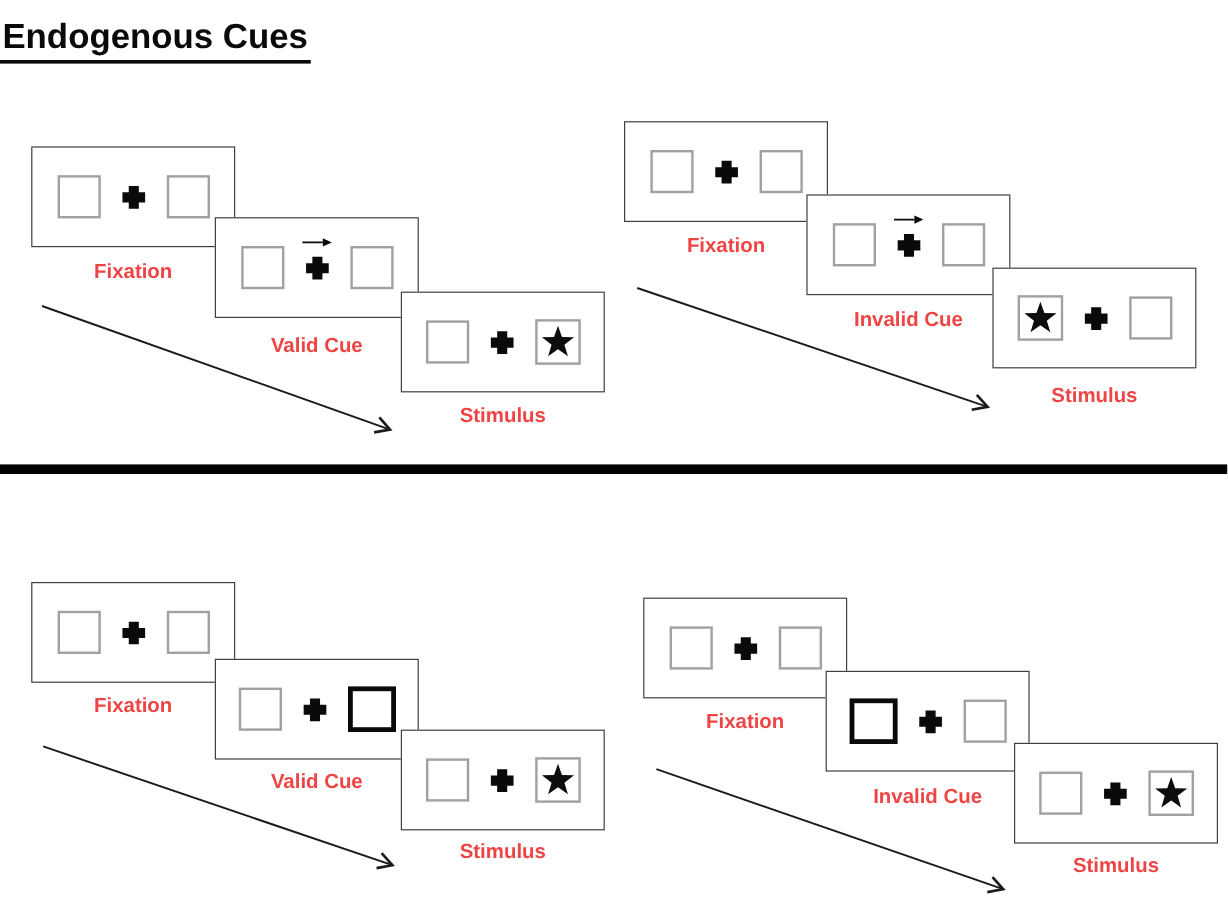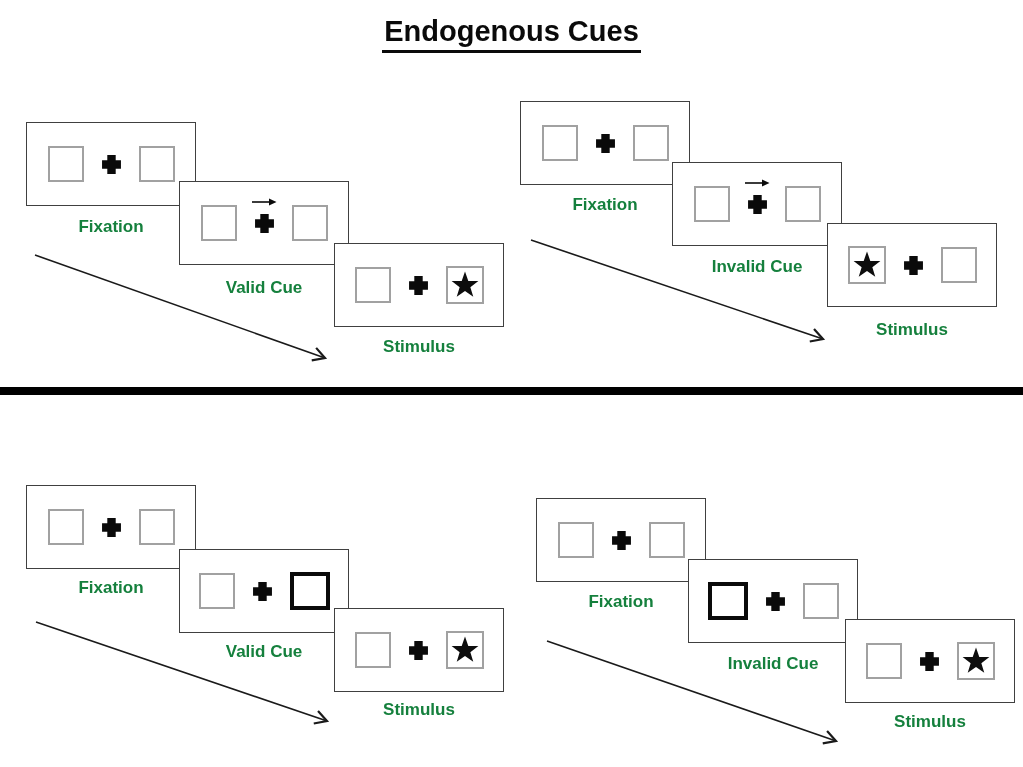--- a/index.html
+++ b/index.html
@@ -1,20 +1,20 @@
 <!DOCTYPE html>
 <html><head>
 <meta charset="utf-8">
 <style>
   html,body { margin:0; padding:0; background:#ffffff; }
   .canvas {
     position:relative; width:1023px; height:767px; background:#ffffff;
     font-family:"Liberation Sans", sans-serif; color:#000000; overflow:hidden;
   }
-  .title-row { position:absolute; left:0; width:100%; text-align:center; }
+  .title-row { position:absolute; left:0; width:100%; }
   .title {
     display:inline-block; font-size:29px; font-weight:bold; color:#0a0a0a;
     border-bottom:3px solid #0a0a0a; padding:0 2px 2px 2px; line-height:1.1;
   }
   .divider { position:absolute; left:0; top:387px; width:1023px; height:8px; background:#000000; }
   .panel {
     position:absolute; width:170px; height:84px; background:#ffffff;
     border:1px solid #404040; box-sizing:border-box;
     display:flex; align-items:center; justify-content:center; gap:17px;
   }
@@ -30,21 +30,21 @@
   .plus { width:21px; height:21px; flex:0 0 auto; }
   .plus path { fill:#0a0a0a; }
   .star { width:30px; height:30px; display:block; }
   .star polygon { fill:#0d0d0d; }
   .cue-arrow {
     position:absolute; top:15px; left:50%; transform:translateX(-50%);
     width:26px; height:10px;
   }
   .plabel {
     position:absolute; width:170px; text-align:center;
-    font-size:17px; font-weight:bold; line-height:20px; color:#15803d;
+    font-size:17px; font-weight:bold; line-height:20px; color:#ef4444;
     white-space:nowrap;
   }
   .seq-arrows { position:absolute; left:0; top:0; width:1023px; height:767px; pointer-events:none; }
 </style>
 </head>
 <body>
 
 <div class="canvas">
 
   <div class="title-row" style="top:16px;">

